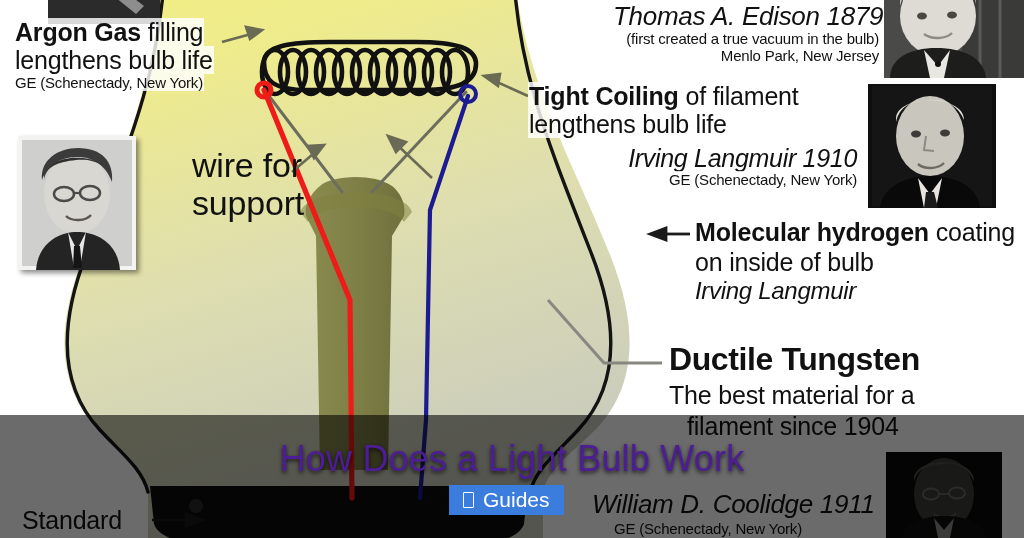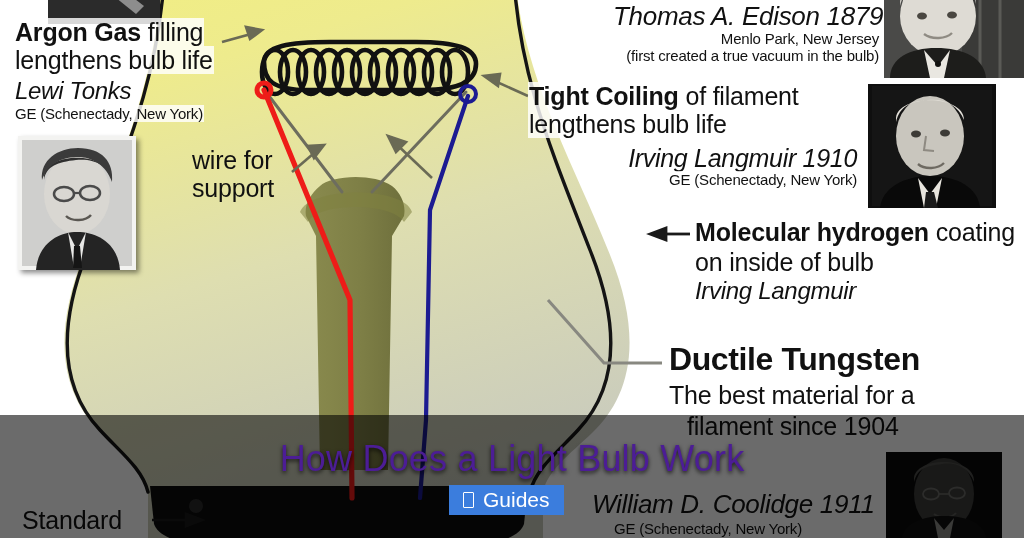--- a/index.html
+++ b/index.html
@@ -48,21 +48,21 @@
   #anno-tungsten .big{font-size:32px;font-weight:700;letter-spacing:-0.4px;white-space:nowrap;}
   #anno-tungsten .l2{margin-top:3px;}
 
   
   #anno-coolidge{left:592px;top:462px;margin-top:28px;}
   #anno-coolidge .name{font-size:26px;}
   #anno-coolidge .affil{margin-top:2px;margin-left:22px;}
 
   
   #anno-wire{left:192px;top:146px;}
-  #anno-wire .l2{font-size:25px;}
+  #anno-wire .l2{font-size:34px;}
 
   
   #anno-standard{left:22px;top:506px;}
   #anno-standard .l2{font-size:25px;}
 
   
   .photo{position:absolute;overflow:hidden;background:#1d1d1d;}
   .photo .px{position:absolute;left:0;top:0;width:100%;height:100%;}
   #photo-top-crop{left:48px;top:-34px;width:112px;height:58px;}
   #photo-tonks{left:18px;top:136px;width:118px;height:134px;box-shadow:3px 3px 5px rgba(0,0,0,.45);}
@@ -286,28 +286,27 @@
       <line x1="53" y1="42" x2="63" y2="42" stroke="#6a6a66" stroke-width="1.6"></line>
       <path d="M48 62 C54 67, 66 66, 70 61" stroke="#5a5a56" stroke-width="2" fill="none"></path>
       <path d="M16 86 C18 72, 36 64, 58 64 C82 64, 98 72, 100 86 Z" fill="#101010"></path>
       <path d="M48 66 L58 78 L68 66 L64 86 L52 86 Z" fill="#8a8a86"></path>
     </svg>
   </div>
 
   <div class="anno" id="anno-argon">
     <div class="l1"><span class="hl"><span>Argon Gas</span><span class="thin"> filling</span></span></div>
     <div class="l2"><span class="hl">lengthens bulb life</span></div>
-    <div class="name"><span class="hl">Lewi Tonks</span></div>
     <div class="affil"><span class="hl">GE (Schenectady, New York)</span></div>
   </div>
 
   <div class="anno" id="anno-edison">
     <div class="name"><span class="hl">Thomas A. Edison 1879</span></div>
+    <div class="sub"><span class="hl">(first created a true vacuum in the bulb)</span></div>
     <div class="sub"><span class="hl">Menlo Park, New Jersey</span></div>
-    <div class="sub"><span class="hl">(first created a true vacuum in the bulb)</span></div>
   </div>
 
   <div class="anno" id="anno-coiling">
     <div class="l1"><span class="hl"><span>Tight Coiling</span><span class="thin"> of filament</span></span></div>
     <div class="l2"><span class="hl">lengthens bulb life</span></div>
     <div class="name"><span class="hl">Irving Langmuir 1910</span></div>
     <div class="affil"><span class="hl">GE (Schenectady, New York)</span></div>
   </div>
 
   <div class="anno" id="anno-hydrogen">

